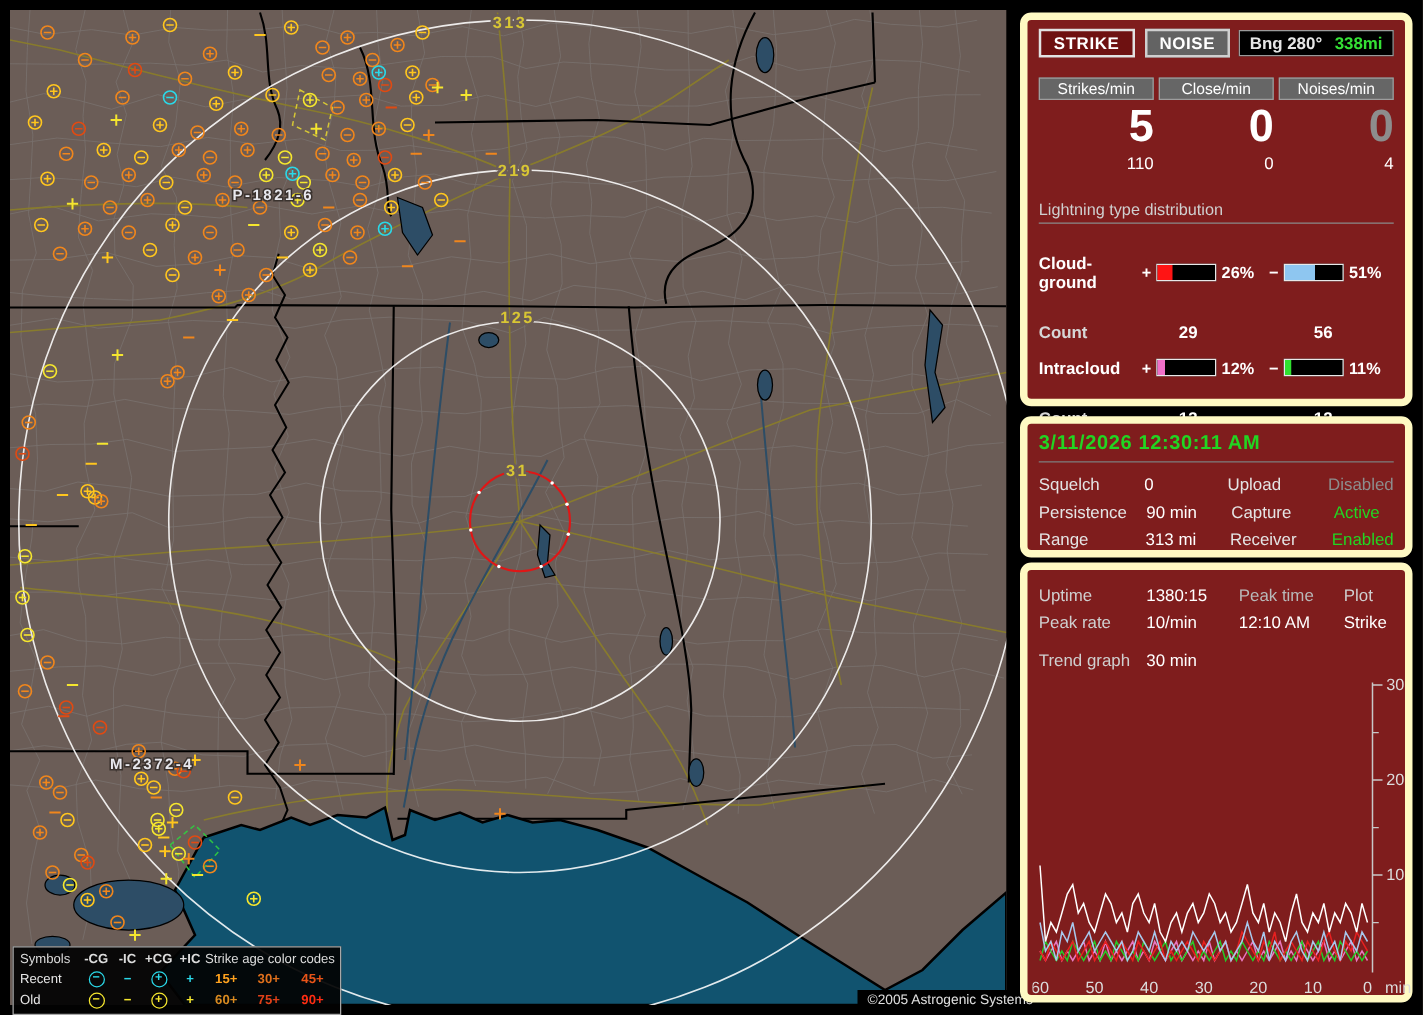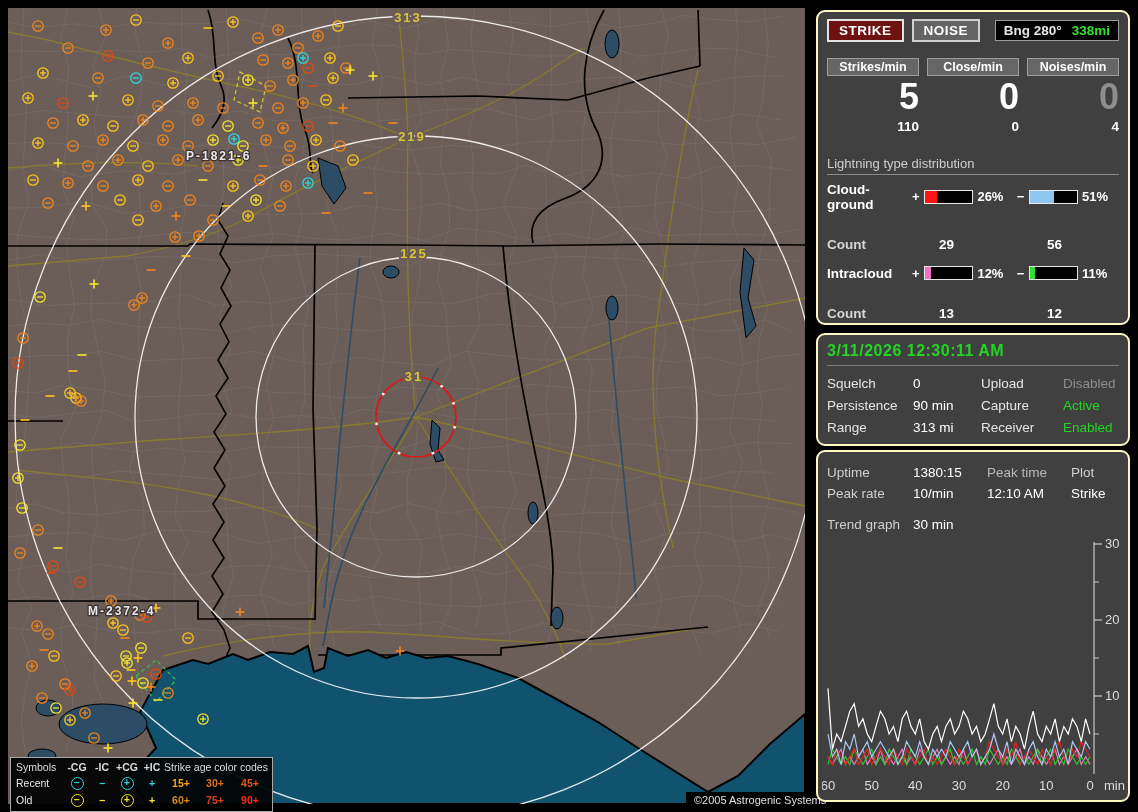--- a/index.html
+++ b/index.html
@@ -15,44 +15,44 @@
           border:1px solid #a8a8a8;color:#e8e8e8;font-size:10.5px;padding:3px 4px 4px 5px;}
   .lg-grid{display:grid;grid-template-columns:48px 26px 24px 26px 24px 34px 34px 36px;
            row-gap:3px;align-items:center;}
   .lg-head{color:#dcdcdc;}
   .lg-age-head{grid-column:6/9;text-align:center;}
   .sym{font-weight:bold;text-align:center;}
   .circ{display:inline-block;width:11px;height:11px;border:1px solid currentColor;border-radius:50%;
         line-height:9px;text-align:center;font-size:10px;font-weight:bold;}
   .age{font-weight:bold;text-align:center;}
   
-  .box{position:absolute;background:#404040;border:2px solid #fef9c3;border-radius:9px;
+  .box{position:absolute;background:#7f1d1d;border:6px solid #fef9c3;border-radius:9px;
        color:#e6e6e6;box-sizing:border-box;}
   #box1{left:816px;top:10px;width:314px;height:315px;padding:7px 9px;}
   #box2{left:816px;top:333px;width:314px;height:113px;padding:7px 9px;}
   #box3{left:816px;top:450px;width:314px;height:352px;padding:7px 9px;}
   .toprow{display:flex;align-items:center;}
   .btn{font-family:"Liberation Sans",sans-serif;font-weight:bold;font-size:13.5px;color:#fff;
        padding:2px 10px;letter-spacing:.5px;cursor:pointer;}
   .btn.strike{background:#6e1111;border:2px solid #e2e2e2;}
   .btn.noise{background:#636363;border:2px solid #cfcfcf;margin-left:8px;}
   .bng{margin-left:auto;border:1px solid #9a9a9a;background:#000;padding:2px 8px;
        font-weight:bold;font-size:13.5px;display:flex;gap:10px;}
   .bng .dist{color:#35e035;text-align:center;}
   .cols{display:flex;justify-content:space-between;margin-top:4px;}
-  .col{width:92px;text-align:right;font-weight:bold;}
+  .col{width:92px;text-align:right;}
   .rate-lab{background:#666;border:1px solid #9d9d9d;color:#fff;font-size:12.5px;
             text-align:center;padding:1px 0;}
   .bignum{font-size:36px;font-weight:bold;line-height:1.05;color:#fff;}
   .bignum.dim{color:#8d8d8d;}
   .totlab{font-size:13.5px;color:#e2e2e2;}
   .totval{font-size:13.5px;color:#fff;}
   .dist-title{margin-top:22px;border-bottom:1px solid #8a8a8a;color:#cfcfcf;
               font-size:13px;padding-bottom:3px;}
-  .distrow{display:flex;align-items:center;margin-top:7px;font-weight:bold;font-size:13px;color:#fff;}
+  .distrow{display:flex;align-items:center;margin-top:24px;font-weight:bold;font-size:13px;color:#fff;}
   .distrow .dlabel{width:94px;font-size:13.5px;}
   .distrow .sign{width:14px;text-align:center;}
   .bar{width:54px;height:12px;border:1px solid #e8e8e8;background:#000;margin:0 4px 0 2px;}
   .bar i{display:block;height:100%;}
   .pct{width:42px;}
   .countrow{display:flex;margin-top:25px;font-weight:bold;font-size:13.5px;color:#fff;}
   .countrow .dlabel{width:94px;color:#d6d6d6;}
   .countrow .cv1{width:108px;padding-left:18px;box-sizing:border-box;}
   .countrow .cv2{padding-left:18px;}
   

